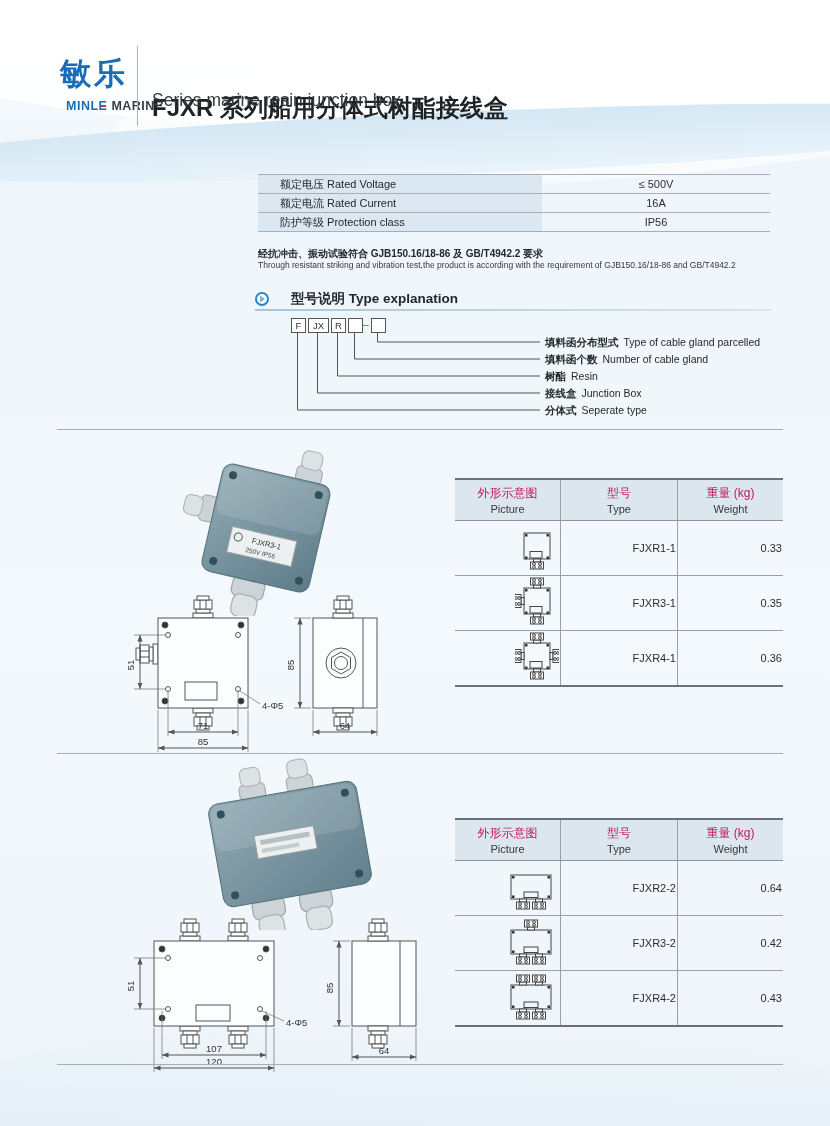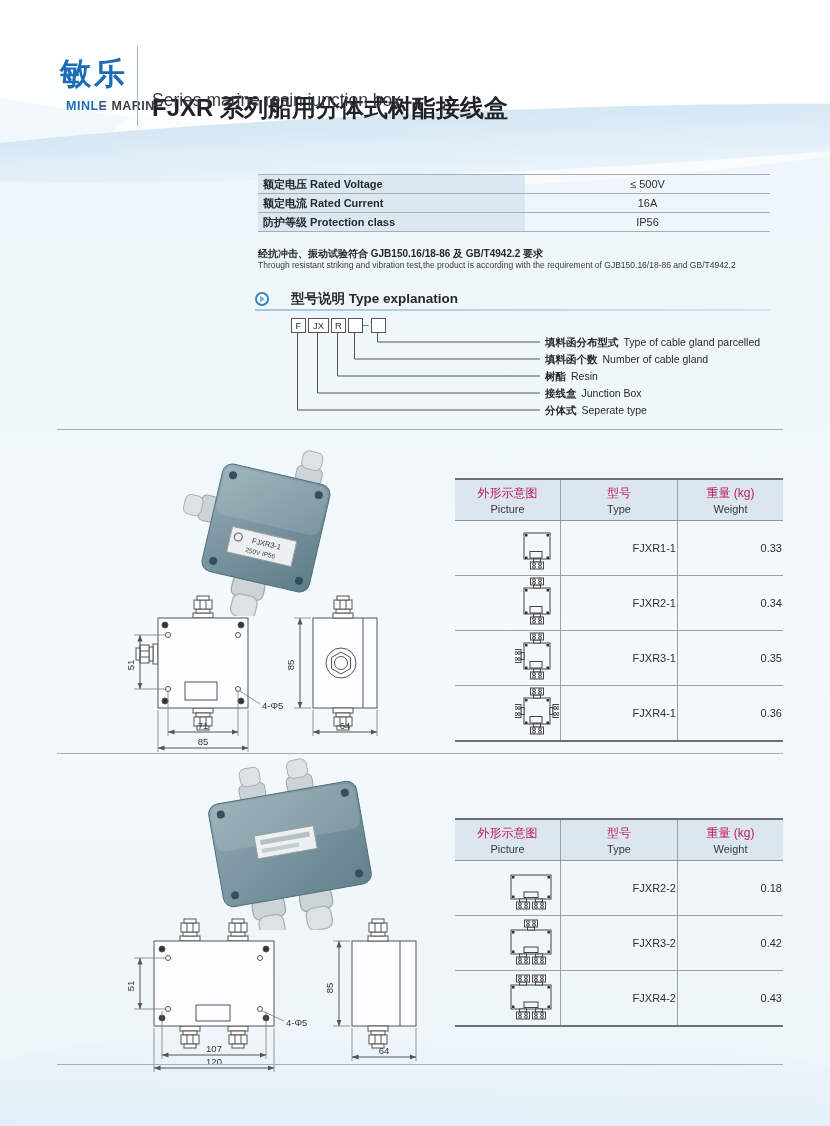--- a/index.html
+++ b/index.html
@@ -28,21 +28,21 @@
   .logo-en .blue{color:#1b6cb7;padding-left:8px;} .logo-en .dark{color:#3a3f44;}
   .logo-e{position:relative;color:#1b6cb7;}
   .logo-e::after{content:"";position:absolute;left:2px;top:6px;width:5px;height:2px;background:#d03a2b;}
   .v-divider{position:absolute;left:137px;top:46px;width:1px;height:80px;background:#9db7cb;}
   .title-cn{position:absolute;left:152px;top:60px;font-size:24px;font-weight:bold;color:#1f2326;margin-top:32px;}
   .title-en{position:absolute;left:152px;top:90px;font-size:17.5px;color:#34393d;}
 
   
   .spec-table{position:absolute;left:258px;top:174px;width:512px;border-collapse:collapse;table-layout:fixed;}
   .spec-table td{height:16px;font-size:11px;border-top:1px solid #a8aeb3;border-bottom:1px solid #a8aeb3;padding:1px 0;}
-  .spec-table .sl{width:262px;background:#dce8f1;padding-left:5px;font-weight:bold;color:#25292c;}
+  .spec-table .sl{width:262px;background:#dce8f1;padding-left:22px;font-weight:normal;color:#25292c;}
   .spec-table .sv{text-align:center;color:#2a2e31;}
   .note-cn{position:absolute;left:258px;top:247px;font-size:10px;font-weight:bold;color:#25292c;}
   .note-en{position:absolute;left:258px;top:260px;width:515px;font-size:8.5px;color:#34383b;}
 
   
   .sec-head{position:absolute;left:255px;top:290px;display:flex;align-items:center;gap:22px;
     font-size:13.5px;font-weight:bold;color:#24282b;}
   .sec-underline{position:absolute;left:255px;top:309px;width:516px;height:2px;
     background:linear-gradient(90deg,#a9c6da,#d7e6f0);}
   .tbox{position:absolute;top:318px;height:13px;border:1px solid #555;background:#fff;
@@ -284,36 +284,20 @@
       <tr>
         <td>
           <svg width="44" height="50" viewBox="0 0 44 50">
             <rect x="9" y="11" width="26" height="26" fill="none" stroke="#444"></rect>
             <rect x="10" y="12" width="2.5" height="2.5" fill="#333"></rect>
                 <rect x="31.5" y="12" width="2.5" height="2.5" fill="#333"></rect>
             <rect x="10" y="34.5" width="2.5" height="2.5" fill="#333"></rect>
                 <rect x="31.5" y="34.5" width="2.5" height="2.5" fill="#333"></rect>
             <rect x="15" y="29.5" width="12" height="6.5" fill="none" stroke="#444"></rect>
             <use href="#m-gland" transform="translate(22,11)"></use>
-            <use href="#m-gland" transform="translate(22,37) rotate(180)"></use>
-          </svg>
-        </td>
-        <td>FJXR2-1</td>
-        <td>0.34</td>
-      </tr>
-      <tr>
-        <td>
-          <svg width="44" height="50" viewBox="0 0 44 50">
-            <rect x="9" y="11" width="26" height="26" fill="none" stroke="#444"></rect>
-            <rect x="10" y="12" width="2.5" height="2.5" fill="#333"></rect>
-                <rect x="31.5" y="12" width="2.5" height="2.5" fill="#333"></rect>
-            <rect x="10" y="34.5" width="2.5" height="2.5" fill="#333"></rect>
-                <rect x="31.5" y="34.5" width="2.5" height="2.5" fill="#333"></rect>
-            <rect x="15" y="29.5" width="12" height="6.5" fill="none" stroke="#444"></rect>
-            <use href="#m-gland" transform="translate(22,11)"></use>
             <use href="#m-gland" transform="translate(9,24) rotate(-90)"></use>
             <use href="#m-gland" transform="translate(22,37) rotate(180)"></use>
           </svg>
         </td>
         <td>FJXR3-1</td>
         <td>0.35</td>
       </tr>
       <tr>
         <td>
           <svg width="44" height="50" viewBox="0 0 44 50">
@@ -430,21 +414,21 @@
             <rect x="9" y="14" width="2.5" height="2.5" fill="#333"></rect>
                 <rect x="44.5" y="14" width="2.5" height="2.5" fill="#333"></rect>
             <rect x="9" y="33.5" width="2.5" height="2.5" fill="#333"></rect>
                 <rect x="44.5" y="33.5" width="2.5" height="2.5" fill="#333"></rect>
             <rect x="21" y="30" width="14" height="5.5" fill="none" stroke="#444"></rect>
             <use href="#m-gland" transform="translate(20,37) rotate(180)"></use>
             <use href="#m-gland" transform="translate(36,37) rotate(180)"></use>
           </svg>
         </td>
         <td>FJXR2-2</td>
-        <td>0.18</td>
+        <td>0.64</td>
       </tr>
       <tr>
         <td>
           <svg width="56" height="50" viewBox="0 0 56 50">
             <rect x="8" y="13" width="40" height="24" fill="none" stroke="#444"></rect>
             <rect x="9" y="14" width="2.5" height="2.5" fill="#333"></rect>
                 <rect x="44.5" y="14" width="2.5" height="2.5" fill="#333"></rect>
             <rect x="9" y="33.5" width="2.5" height="2.5" fill="#333"></rect>
                 <rect x="44.5" y="33.5" width="2.5" height="2.5" fill="#333"></rect>
             <rect x="21" y="30" width="14" height="5.5" fill="none" stroke="#444"></rect>

